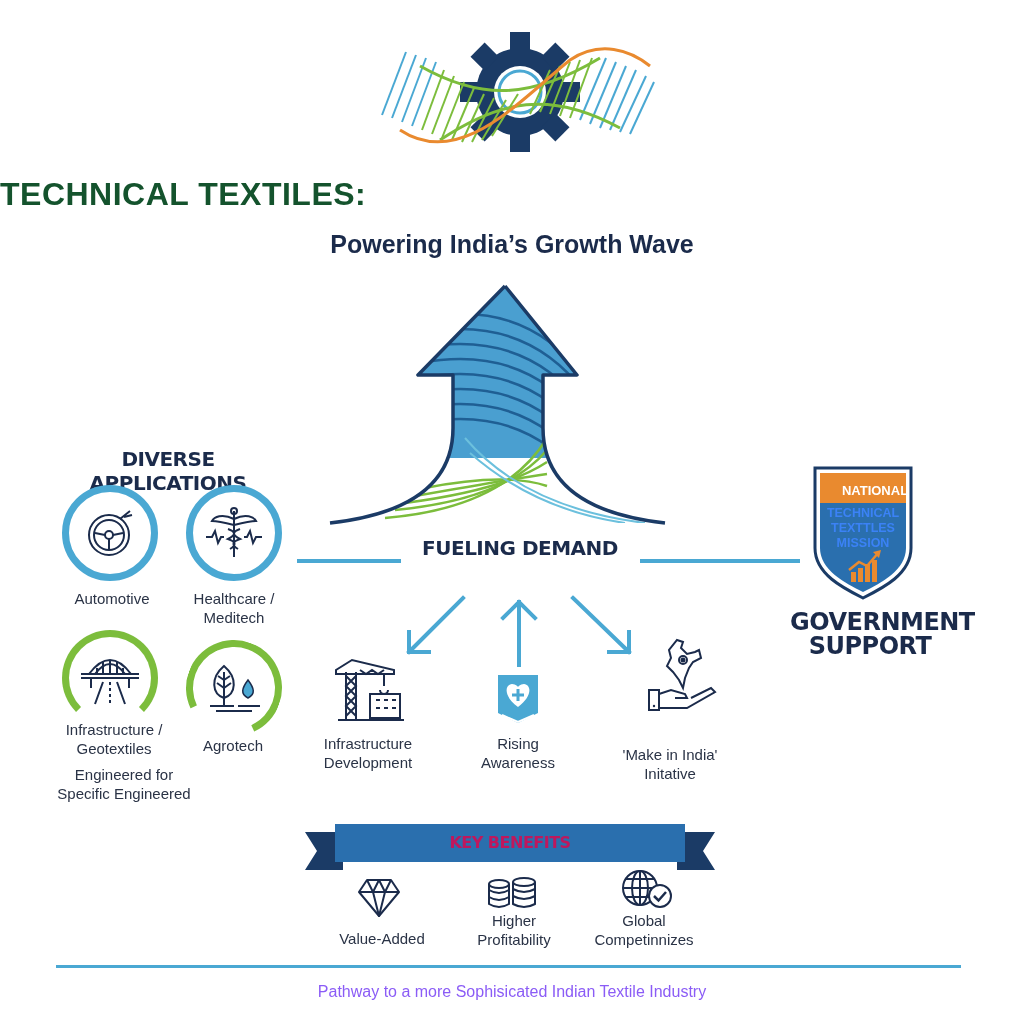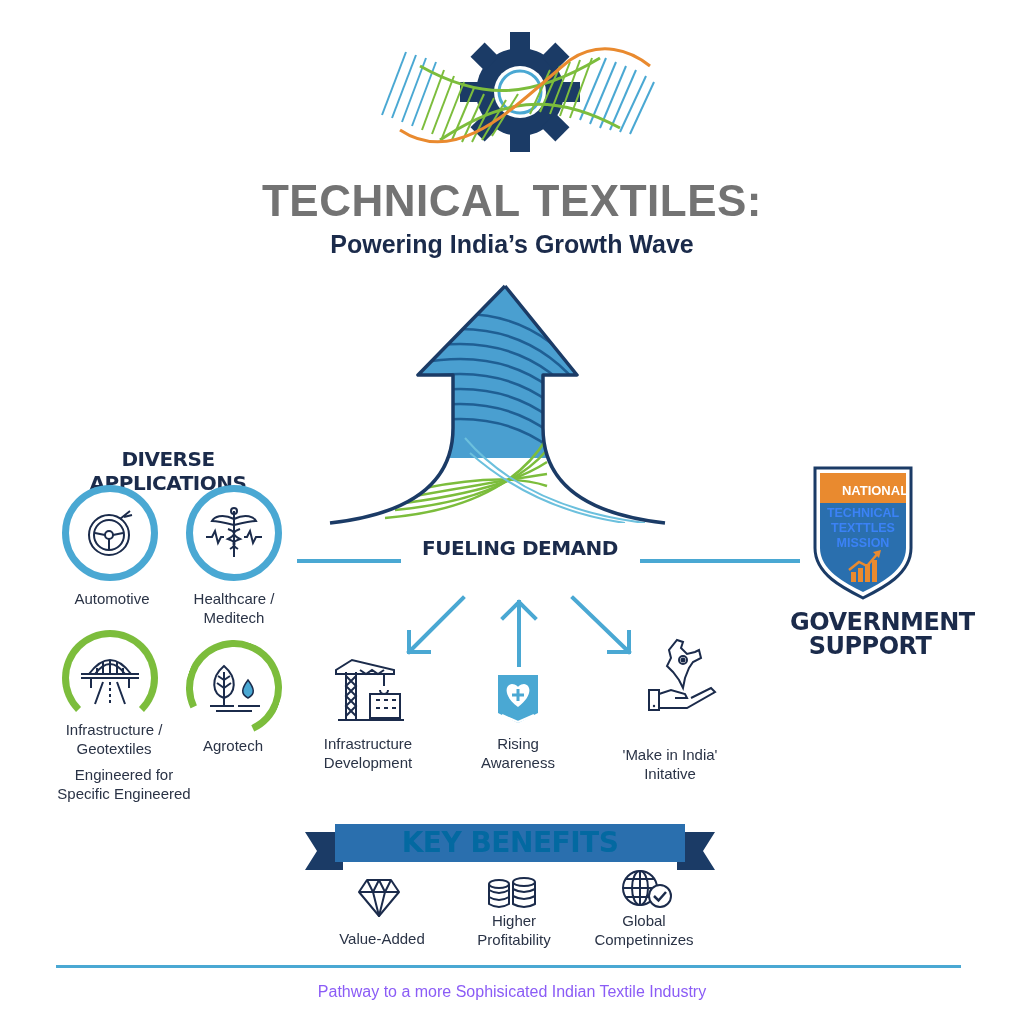--- a/index.html
+++ b/index.html
@@ -3,39 +3,39 @@
 <meta charset="utf-8">
 <style>
   * { margin: 0; padding: 0; box-sizing: border-box; }
   html, body { width: 1024px; height: 1024px; background: #ffffff; overflow: hidden; }
   body { position: relative; font-family: "Liberation Sans", "DejaVu Sans", sans-serif; color: #1b2b4b; }
   .abs { position: absolute; }
   .navy { color: #1b2b4b; }
   .cond { font-family: "DejaVu Sans", sans-serif; font-weight: bold; letter-spacing: -0.5px; transform-origin: center; }
 
   #logo { left: 370px; top: 30px; width: 290px; height: 130px; }
-  #title { left: 0; top: 176px; width: 1024px; text-align: center; font-size: 44px; font-weight: bold; color: #737373; letter-spacing: 0.5px; }
+  #title { left: 0; top: 176px; width: 1024px; text-align: left; font-size: 32px; font-weight: bold; color: #14532d; letter-spacing: 0.5px; }
   #subtitle { left: 0; top: 230px; width: 1024px; text-align: center; font-size: 25px; font-weight: bold; color: #1b2b4b; }
 
   #arrow { left: 325px; top: 278px; width: 345px; height: 255px; }
 
   #apps-heading { left: 48px; top: 447px; width: 240px; text-align: center; font-size: 20px; }
   .app-circle { width: 96px; height: 96px; border-radius: 50%; border: 7px solid #4aa8d3; background: #fff; display: flex; align-items: center; justify-content: center; }
   .app-circle.green { border-color: #7cbd3c; border-bottom-color: transparent; transform: rotate(0deg); }
   .app-label { font-size: 15px; color: #2a3346; text-align: center; line-height: 19px; }
 
   .fuel-line { height: 4px; background: #4aa8d3; }
   #fuel-heading { left: 405px; top: 536px; width: 230px; text-align: center; font-size: 20px; }
 
   .driver-label { font-size: 15px; color: #2a3346; text-align: center; line-height: 19px; width: 160px; }
 
   #gov-heading { left: 790px; top: 610px; width: 160px; text-align: center; font-size: 24px; line-height: 24px; }
 
   #ribbon { left: 305px; top: 822px; width: 410px; height: 50px; }
-  #ribbon-label { left: 335px; top: 824px; width: 350px; height: 38px; line-height: 38px; text-align: center; color: #0369a1; font-size: 28px; }
+  #ribbon-label { left: 335px; top: 824px; width: 350px; height: 38px; line-height: 38px; text-align: center; color: #be185d; font-size: 16px; }
 
   .benefit-label { font-size: 15px; color: #2a3346; text-align: center; line-height: 19px; width: 140px; }
 
   #bottom-line { left: 56px; top: 965px; width: 905px; height: 3px; background: #4aa8d3; }
   #footer { left: 0; top: 983px; width: 1024px; text-align: center; font-size: 16px; color: #8b5cf6; }
 </style>
 </head>
 <body>
 
 <svg id="logo" class="abs" viewBox="0 0 290 130">

